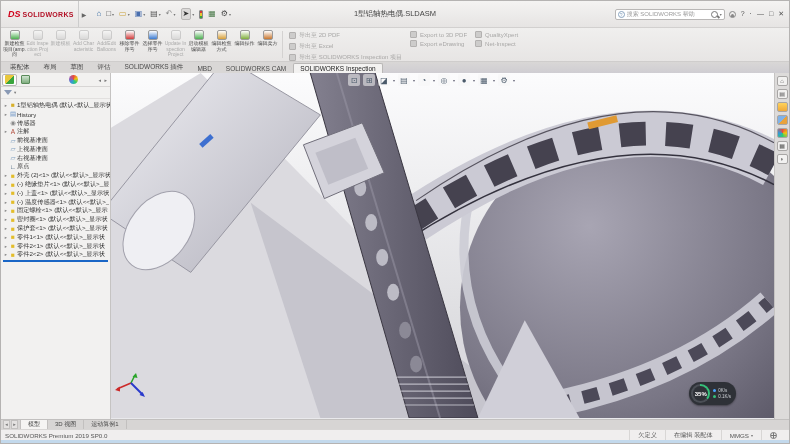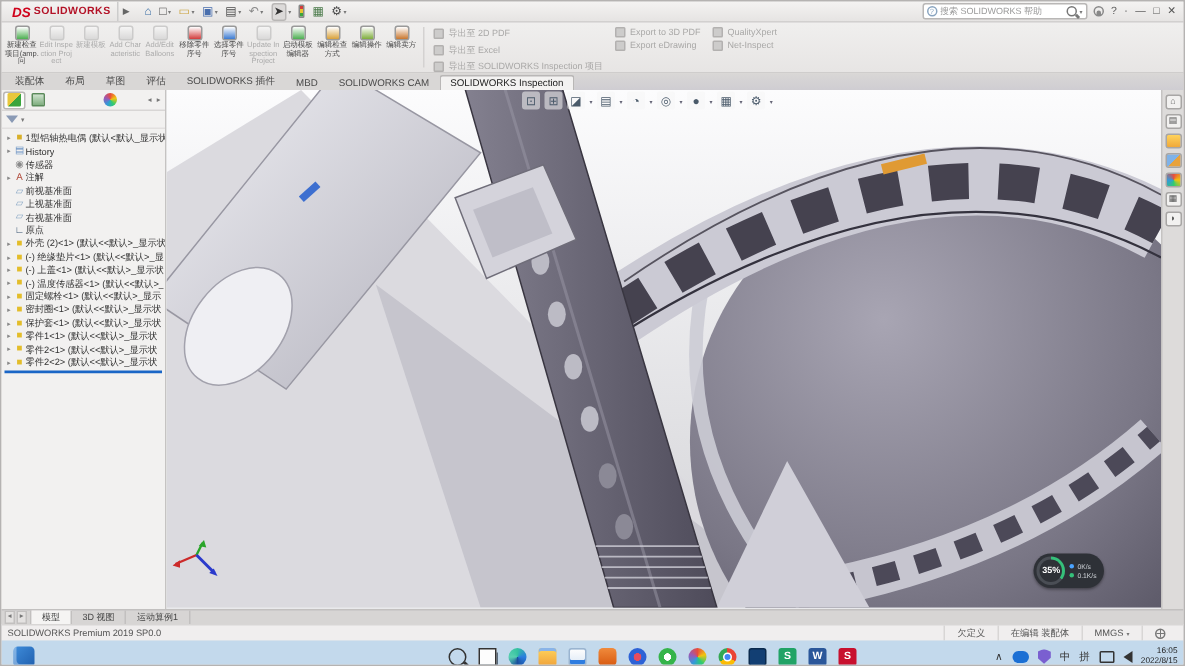--- a/index.html
+++ b/index.html
@@ -1,21 +1,21 @@
 <!DOCTYPE html>
 <html><head>
 <meta charset="utf-8">
 <style>
   * { margin:0; padding:0; box-sizing:border-box; }
   html,body { background:#fff; }
   body { font-family:"Liberation Sans","DejaVu Sans",sans-serif; }
   .window { position:relative; width:790px; height:444px; overflow:hidden; background:#e9e7e6; border:1px solid #b5b3b2; }
 
   
-  .titlebar { position:relative; height:14px; background:linear-gradient(#f4f3f2,#e6e4e3); display:flex; align-items:center; padding:0 3px; border-bottom:1px solid #d2d0cf; }
+  .titlebar { position:relative; height:27px; background:linear-gradient(#f4f3f2,#e6e4e3); display:flex; align-items:center; padding:0 3px; border-bottom:1px solid #d2d0cf; }
   .logo { display:flex; align-items:center; gap:2px; padding:0 4px; border-right:1px solid #ccc; height:100%; }
   .logo-mark { color:#d0021b; font-weight:bold; font-style:italic; font-size:9px; }
   .logo-text { color:#b31227; font-weight:bold; font-size:7px; letter-spacing:.3px; }
   .flyout { font-size:6px; color:#666; margin:0 3px; }
   .qat { display:flex; align-items:center; gap:3px; margin-left:6px; }
   .qbtn { display:flex; align-items:center; gap:1px; height:12px; padding:0 1px; border-radius:2px; }
   .qic { font-size:8px; line-height:10px; color:#4a4a4a; }
   .q-home { color:#3a6ea5; } .q-open { color:#caa23a; } .q-save { color:#4a6fae; } .q-undo { color:#888; }
   .q-select { color:#333; background:#dcdad9; border:1px solid #b9b7b6; border-radius:2px; padding:0 1px; }
   .q-rebuild { width:4px; height:9px; background:linear-gradient(#d33c3c 33%,#e8c431 33% 66%,#3aa53c 66%); border-radius:1px; border:1px solid #888; }
@@ -183,20 +183,21 @@
           <span class="qic q-rebuild"></span>
         </div>
         <div class="qbtn">
           <span class="qic q-viewset">▦</span>
         </div>
         <div class="qbtn">
           <span class="qic q-options">⚙</span>
           <span class="caret">▾</span>
         </div>
       </div>
+    <div class="doc-title">1型铝轴热电偶.SLDASM</div>
     <div class="tb-right">
       <div class="searchbox">
         <span class="si">?</span>
         <span class="search-text">搜索 SOLIDWORKS 帮助</span>
         <span class="search-mag"></span>
         <span class="caret">▾</span>
       </div>
       <div class="winctl">
         <span class="wc-user"></span>
         <span>?</span>

